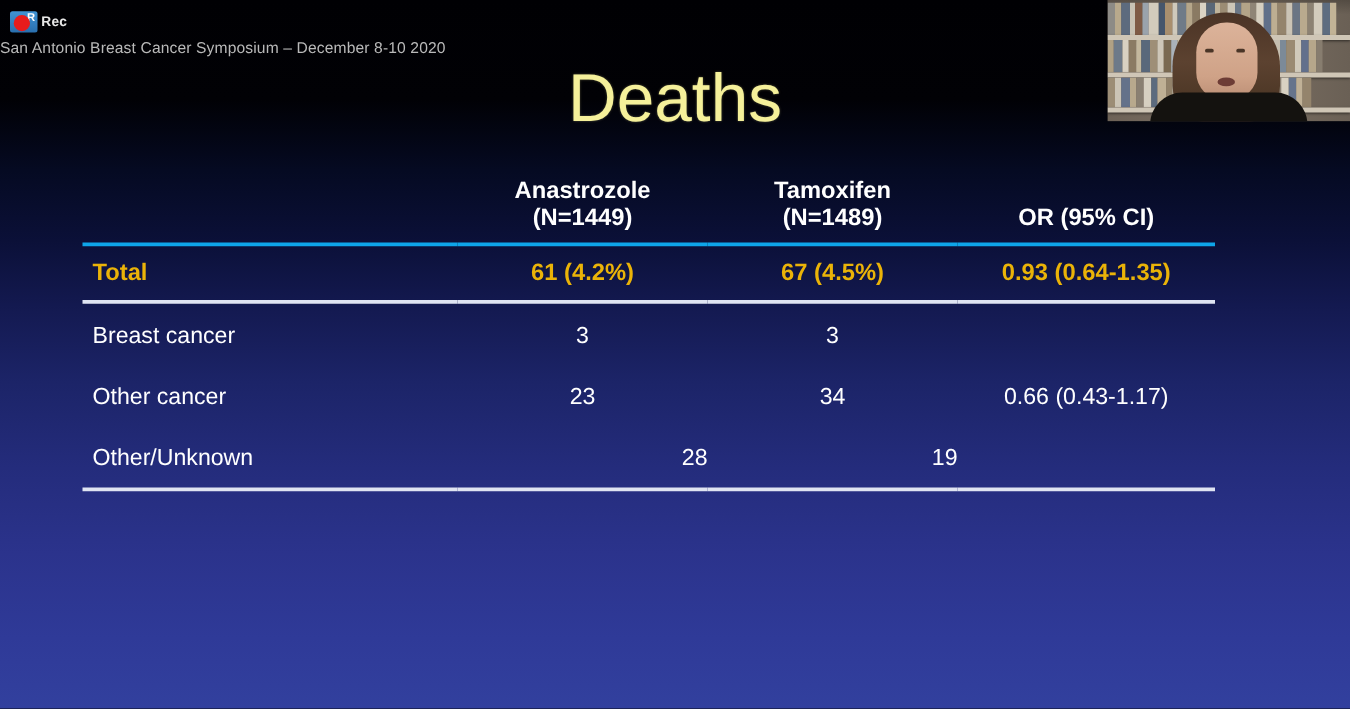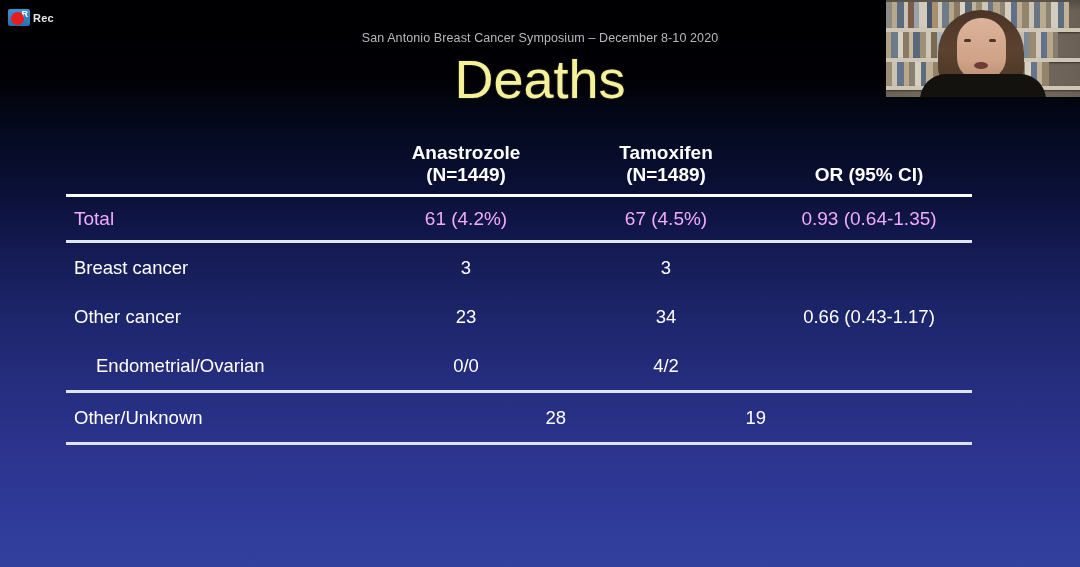--- a/index.html
+++ b/index.html
@@ -171,21 +171,20 @@
     border-radius: 40px 40px 0 0;
     background: #14120f;
   }
 
   
   .symposium-line {
     position: absolute;
     left: 0;
     top: 31px;
     width: 1080px;
-    text-align: center;
     color: #b9b9b9;
     font-size: 12.5px;
     letter-spacing: 0.1px;
     z-index: 10;
   }
   .slide-title {
     position: absolute;
     left: 0;
     top: 50px;
     width: 1080px;
@@ -237,28 +236,28 @@
   }
   table.deaths td.label {
     text-align: left;
     padding-left: 8px;
   }
   table.deaths td.label.indent {
     padding-left: 30px;
   }
 
   tr.total td {
-    color: #f0abfc;
-    font-weight: normal;
+    color: #eab308;
+    font-weight: bold;
     font-size: 19px;
     padding: 11px 0 10px 0;
   }
 
   
-  tr.rule-top th { border-bottom: 3px solid #ffffff; }
+  tr.rule-top th { border-bottom: 3px solid #0ea5e9; }
   tr.total td    { border-bottom: 3px solid #dfe4f2; }
   tr.rule-mid td { border-bottom: 3px solid #dfe4f2; }
   tr.rule-end td { border-bottom: 3px solid #dfe4f2; text-align: right; }
 </style>
 </head>
 <body>
 
 <div id="screen">
 
   <div class="slide-bg"></div>
@@ -421,26 +420,20 @@
           <td>3</td>
           <td>3</td>
           <td></td>
         </tr>
         <tr>
           <td class="label">Other cancer</td>
           <td>23</td>
           <td>34</td>
           <td>0.66 (0.43-1.17)</td>
         </tr>
-        <tr class="rule-mid">
-          <td class="label indent">Endometrial/Ovarian</td>
-          <td>0/0</td>
-          <td>4/2</td>
-          <td></td>
-        </tr>
         <tr class="rule-end">
           <td class="label">Other/Unknown</td>
           <td>28</td>
           <td>19</td>
           <td></td>
         </tr>
       </tbody>
     </table>
   </div>
 

